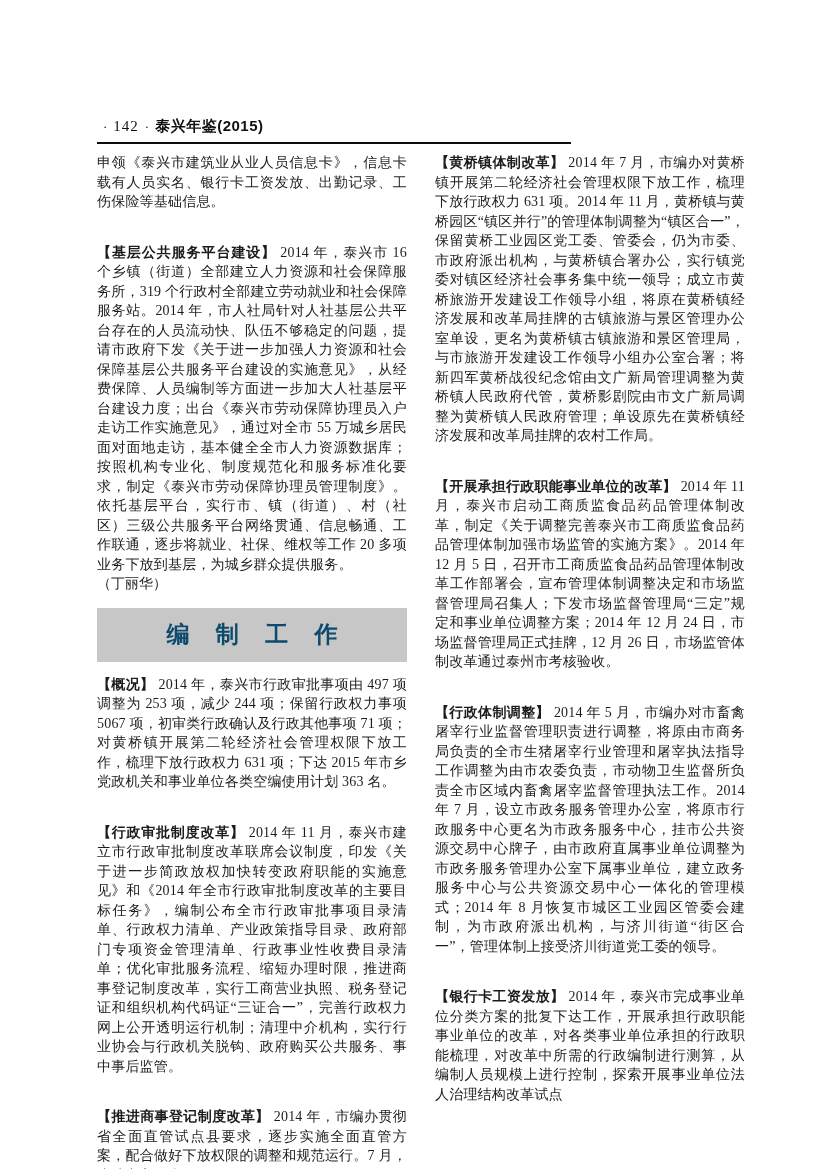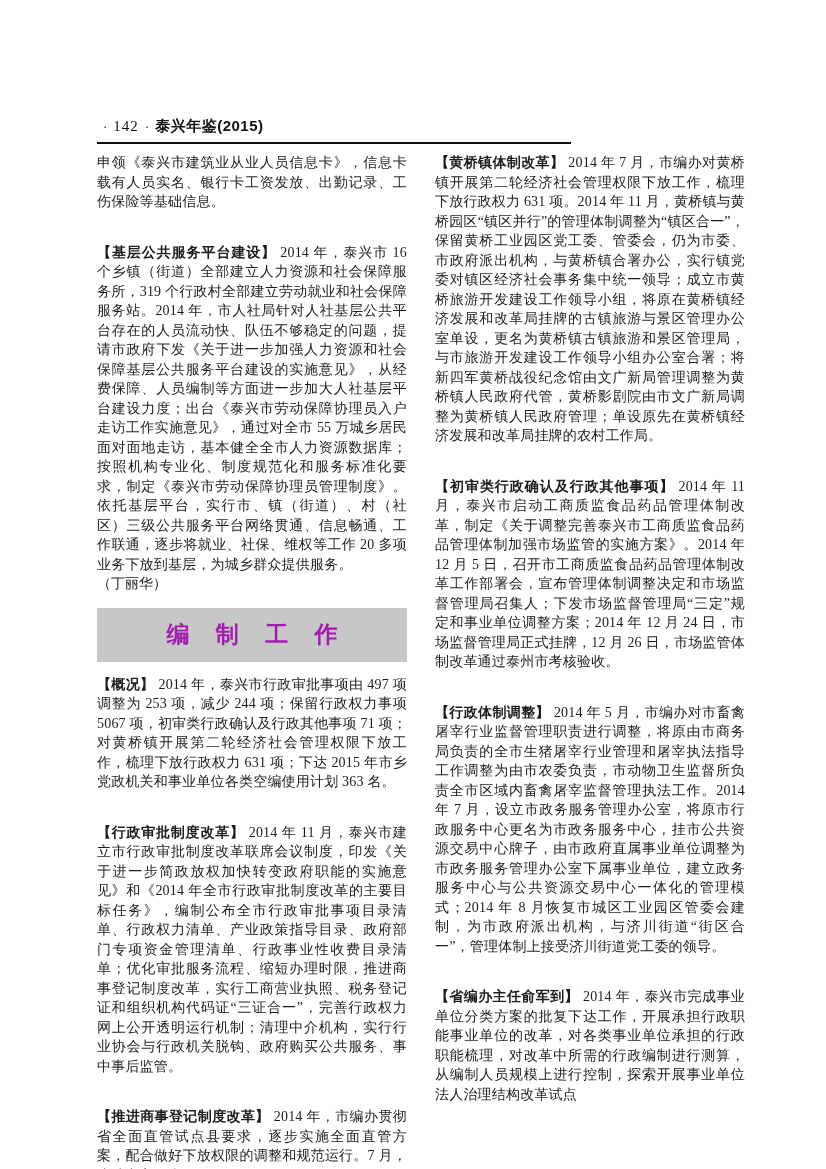--- a/index.html
+++ b/index.html
@@ -69,21 +69,21 @@
     height:54px;
     background:#c7c7c7;
     display:flex;
     align-items:center;
     justify-content:center;
     font-family:"Liberation Sans","DejaVu Sans",sans-serif;
     font-weight:bold;
     font-size:23px;
     letter-spacing:10px;
     text-indent:10px;
-    color:#a21caf;
+    color:#0c4a6e;
   }
 </style>
 </head>
 <body>
 
 <div class="page">
 
   <div class="running-head">
     <span class="dot">·</span><span class="pageno">142</span><span class="dot">·</span><span class="booktitle">泰兴年鉴(2015)</span>
   </div>
@@ -104,21 +104,21 @@
 
       <p class="body-par"><span class="entry-label">【行政审批制度改革】</span><span>2014 年 11 月，泰兴市建立市行政审批制度改革联席会议制度，印发《关于进一步简政放权加快转变政府职能的实施意见》和《2014 年全市行政审批制度改革的主要目标任务》，编制公布全市行政审批事项目录清单、行政权力清单、产业政策指导目录、政府部门专项资金管理清单、行政事业性收费目录清单；优化审批服务流程、缩短办理时限，推进商事登记制度改革，实行工商营业执照、税务登记证和组织机构代码证“三证合一”，完善行政权力网上公开透明运行机制；清理中介机构，实行行业协会与行政机关脱钩、政府购买公共服务、事中事后监管。</span></p>
 
       <p class="body-par"><span class="entry-label">【推进商事登记制度改革】</span><span>2014 年，市编办贯彻省全面直管试点县要求，逐步实施全面直管方案，配合做好下放权限的调整和规范运行。7 月，省编办主任俞军到</span></p>
     </div>
 
     <div class="col">
 
       <p class="body-par"><span class="entry-label">【黄桥镇体制改革】</span><span>2014 年 7 月，市编办对黄桥镇开展第二轮经济社会管理权限下放工作，梳理下放行政权力 631 项。2014 年 11 月，黄桥镇与黄桥园区“镇区并行”的管理体制调整为“镇区合一”，保留黄桥工业园区党工委、管委会，仍为市委、市政府派出机构，与黄桥镇合署办公，实行镇党委对镇区经济社会事务集中统一领导；成立市黄桥旅游开发建设工作领导小组，将原在黄桥镇经济发展和改革局挂牌的古镇旅游与景区管理办公室单设，更名为黄桥镇古镇旅游和景区管理局，与市旅游开发建设工作领导小组办公室合署；将新四军黄桥战役纪念馆由文广新局管理调整为黄桥镇人民政府代管，黄桥影剧院由市文广新局调整为黄桥镇人民政府管理；单设原先在黄桥镇经济发展和改革局挂牌的农村工作局。</span></p>
 
-      <p class="body-par"><span class="entry-label">【初审类行政确认及行政其他事项】</span><span>2014 年 11 月，泰兴市启动工商质监食品药品管理体制改革，制定《关于调整完善泰兴市工商质监食品药品管理体制加强市场监管的实施方案》。2014 年 12 月 5 日，召开市工商质监食品药品管理体制改革工作部署会，宣布管理体制调整决定和市场监督管理局召集人；下发市场监督管理局“三定”规定和事业单位调整方案；2014 年 12 月 24 日，市场监督管理局正式挂牌，12 月 26 日，市场监管体制改革通过泰州市考核验收。</span></p>
+      <p class="body-par"><span class="entry-label">【开展承担行政职能事业单位的改革】</span><span>2014 年 11 月，泰兴市启动工商质监食品药品管理体制改革，制定《关于调整完善泰兴市工商质监食品药品管理体制加强市场监管的实施方案》。2014 年 12 月 5 日，召开市工商质监食品药品管理体制改革工作部署会，宣布管理体制调整决定和市场监督管理局召集人；下发市场监督管理局“三定”规定和事业单位调整方案；2014 年 12 月 24 日，市场监督管理局正式挂牌，12 月 26 日，市场监管体制改革通过泰州市考核验收。</span></p>
 
       <p class="body-par"><span class="entry-label">【行政体制调整】</span><span>2014 年 5 月，市编办对市畜禽屠宰行业监督管理职责进行调整，将原由市商务局负责的全市生猪屠宰行业管理和屠宰执法指导工作调整为由市农委负责，市动物卫生监督所负责全市区域内畜禽屠宰监督管理执法工作。2014 年 7 月，设立市政务服务管理办公室，将原市行政服务中心更名为市政务服务中心，挂市公共资源交易中心牌子，由市政府直属事业单位调整为市政务服务管理办公室下属事业单位，建立政务服务中心与公共资源交易中心一体化的管理模式；2014 年 8 月恢复市城区工业园区管委会建制，为市政府派出机构，与济川街道“街区合一”，管理体制上接受济川街道党工委的领导。</span></p>
 
-      <p class="body-par"><span class="entry-label">【省编办主任俞军到】</span><span>2014 年，泰兴市完成事业单位分类方案的批复下达工作，开展承担行政职能事业单位的改革，对各类事业单位承担的行政职能梳理，对改革中所需的行政编制进行测算，从编制人员规模上进行控制，探索开展事业单位法人治理结构改革试点</span></p>
+      <p class="body-par"><span class="entry-label">【银行卡工资发放】</span><span>2014 年，泰兴市完成事业单位分类方案的批复下达工作，开展承担行政职能事业单位的改革，对各类事业单位承担的行政职能梳理，对改革中所需的行政编制进行测算，从编制人员规模上进行控制，探索开展事业单位法人治理结构改革试点</span></p>
     </div>
 
   </div>
 </div>
 
 </body></html>

